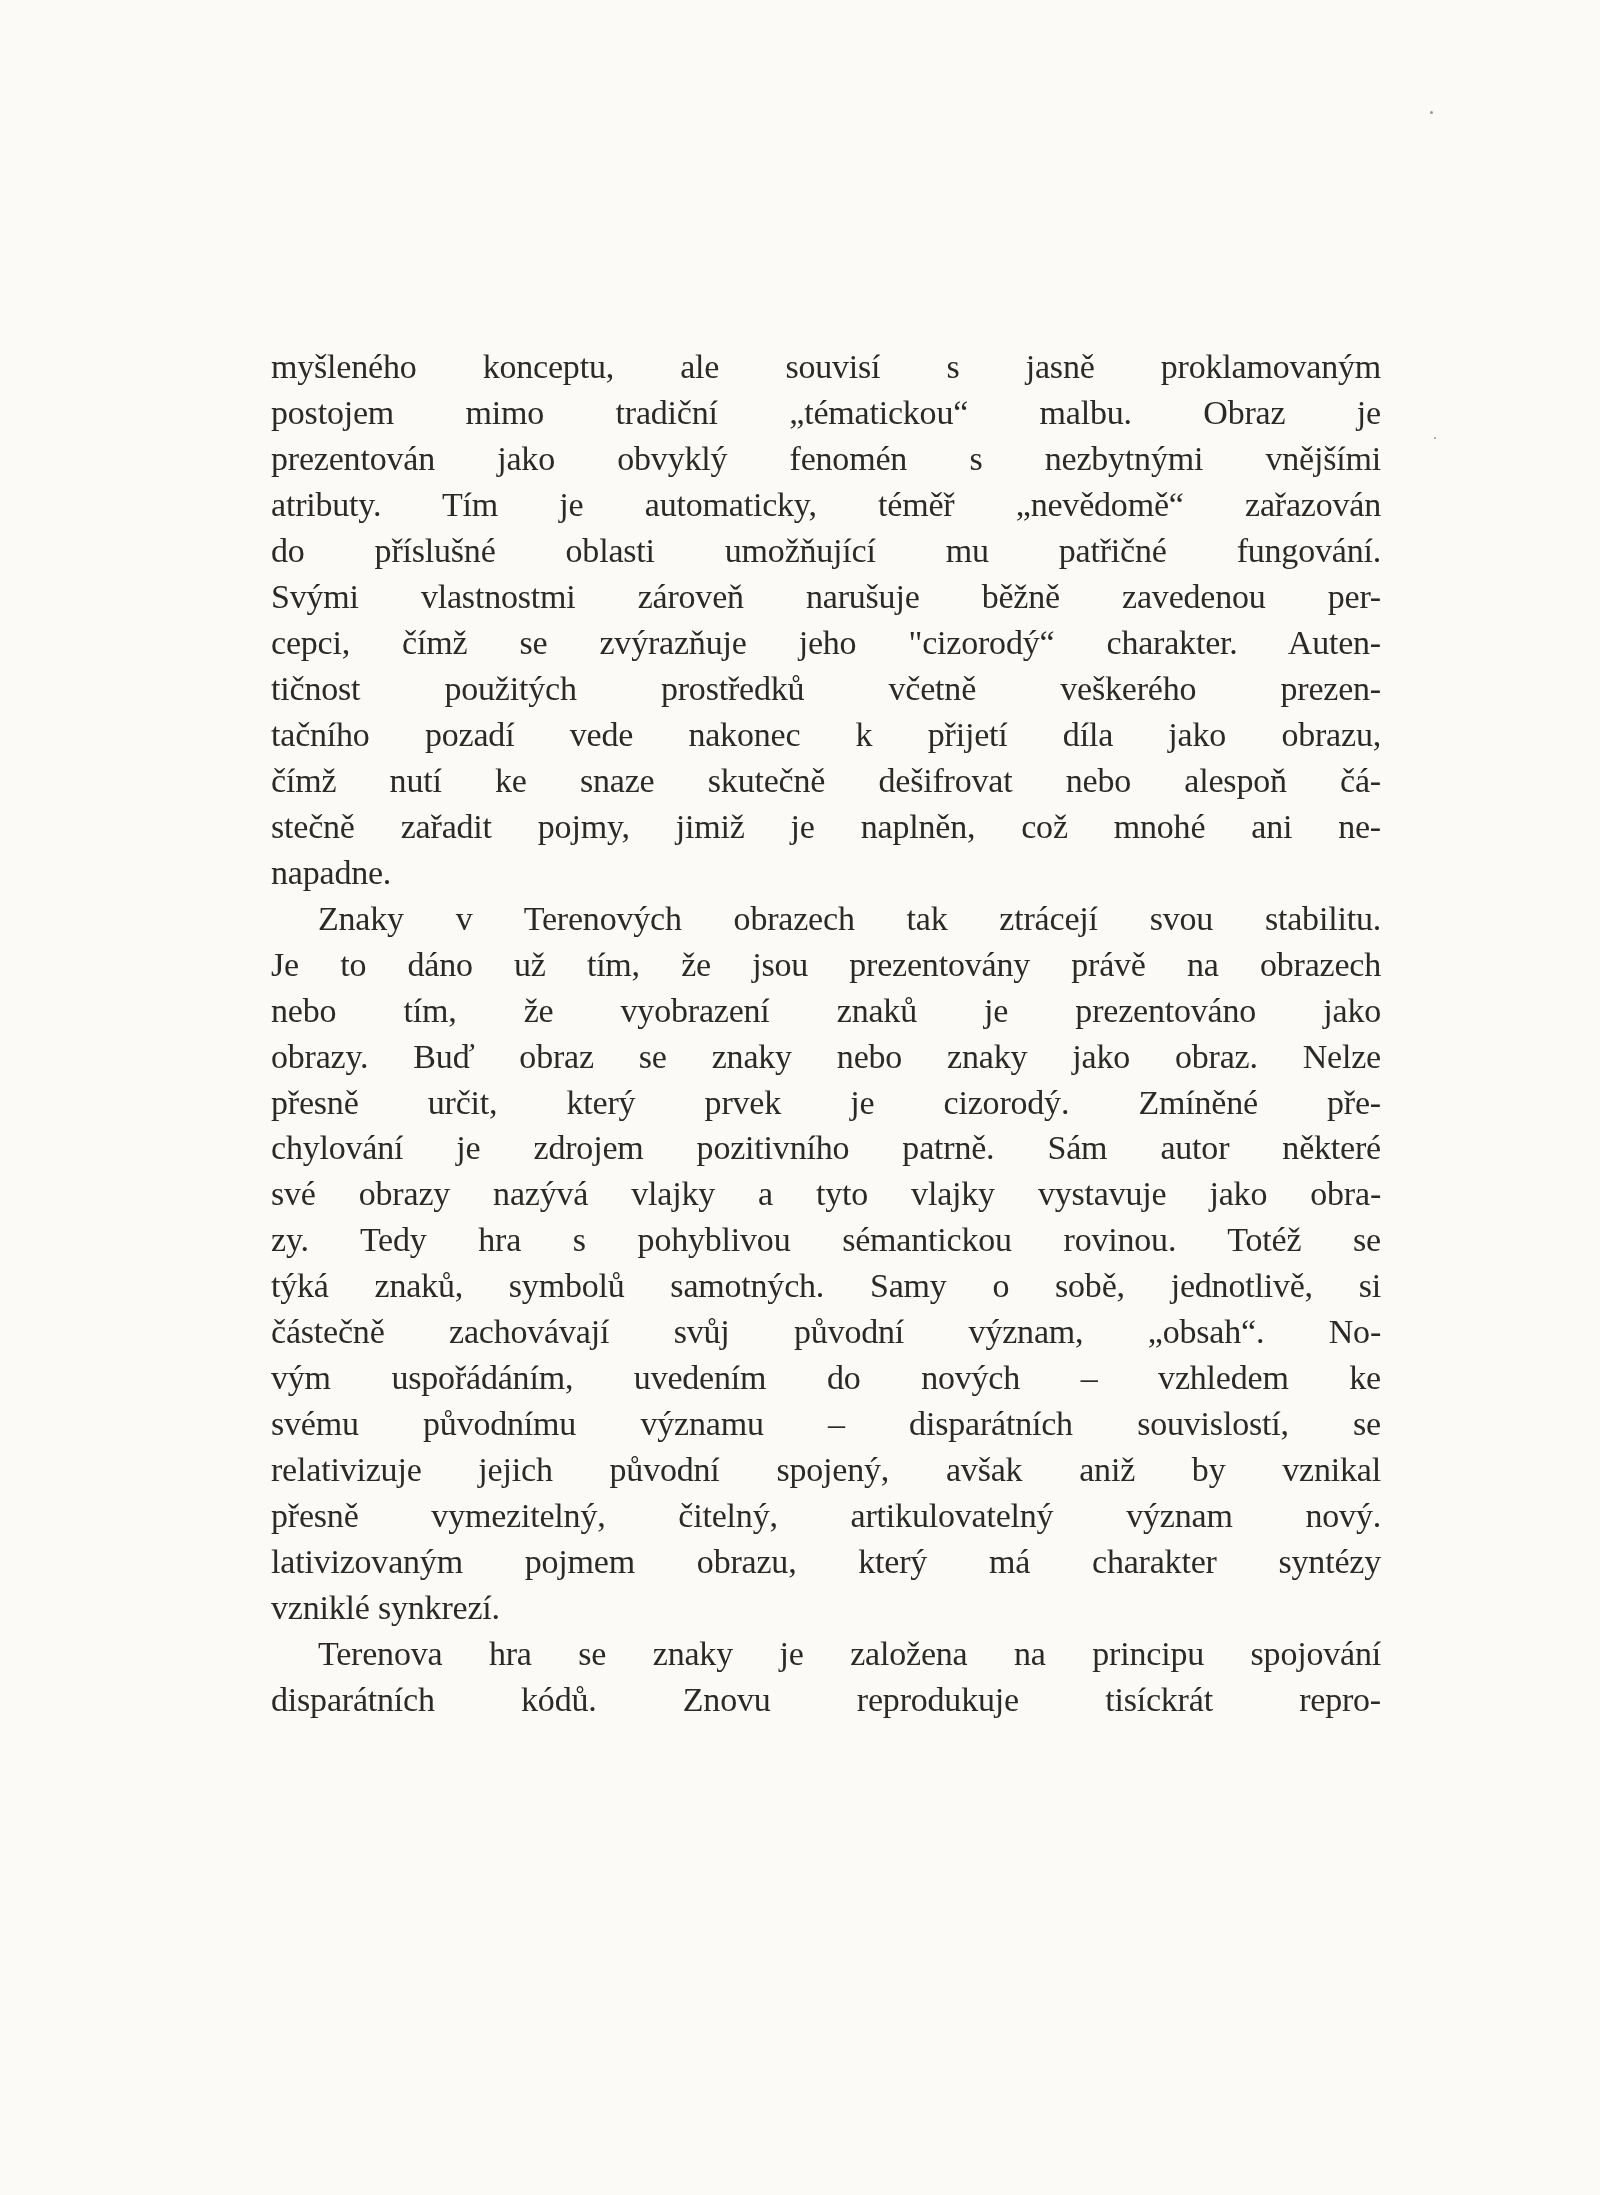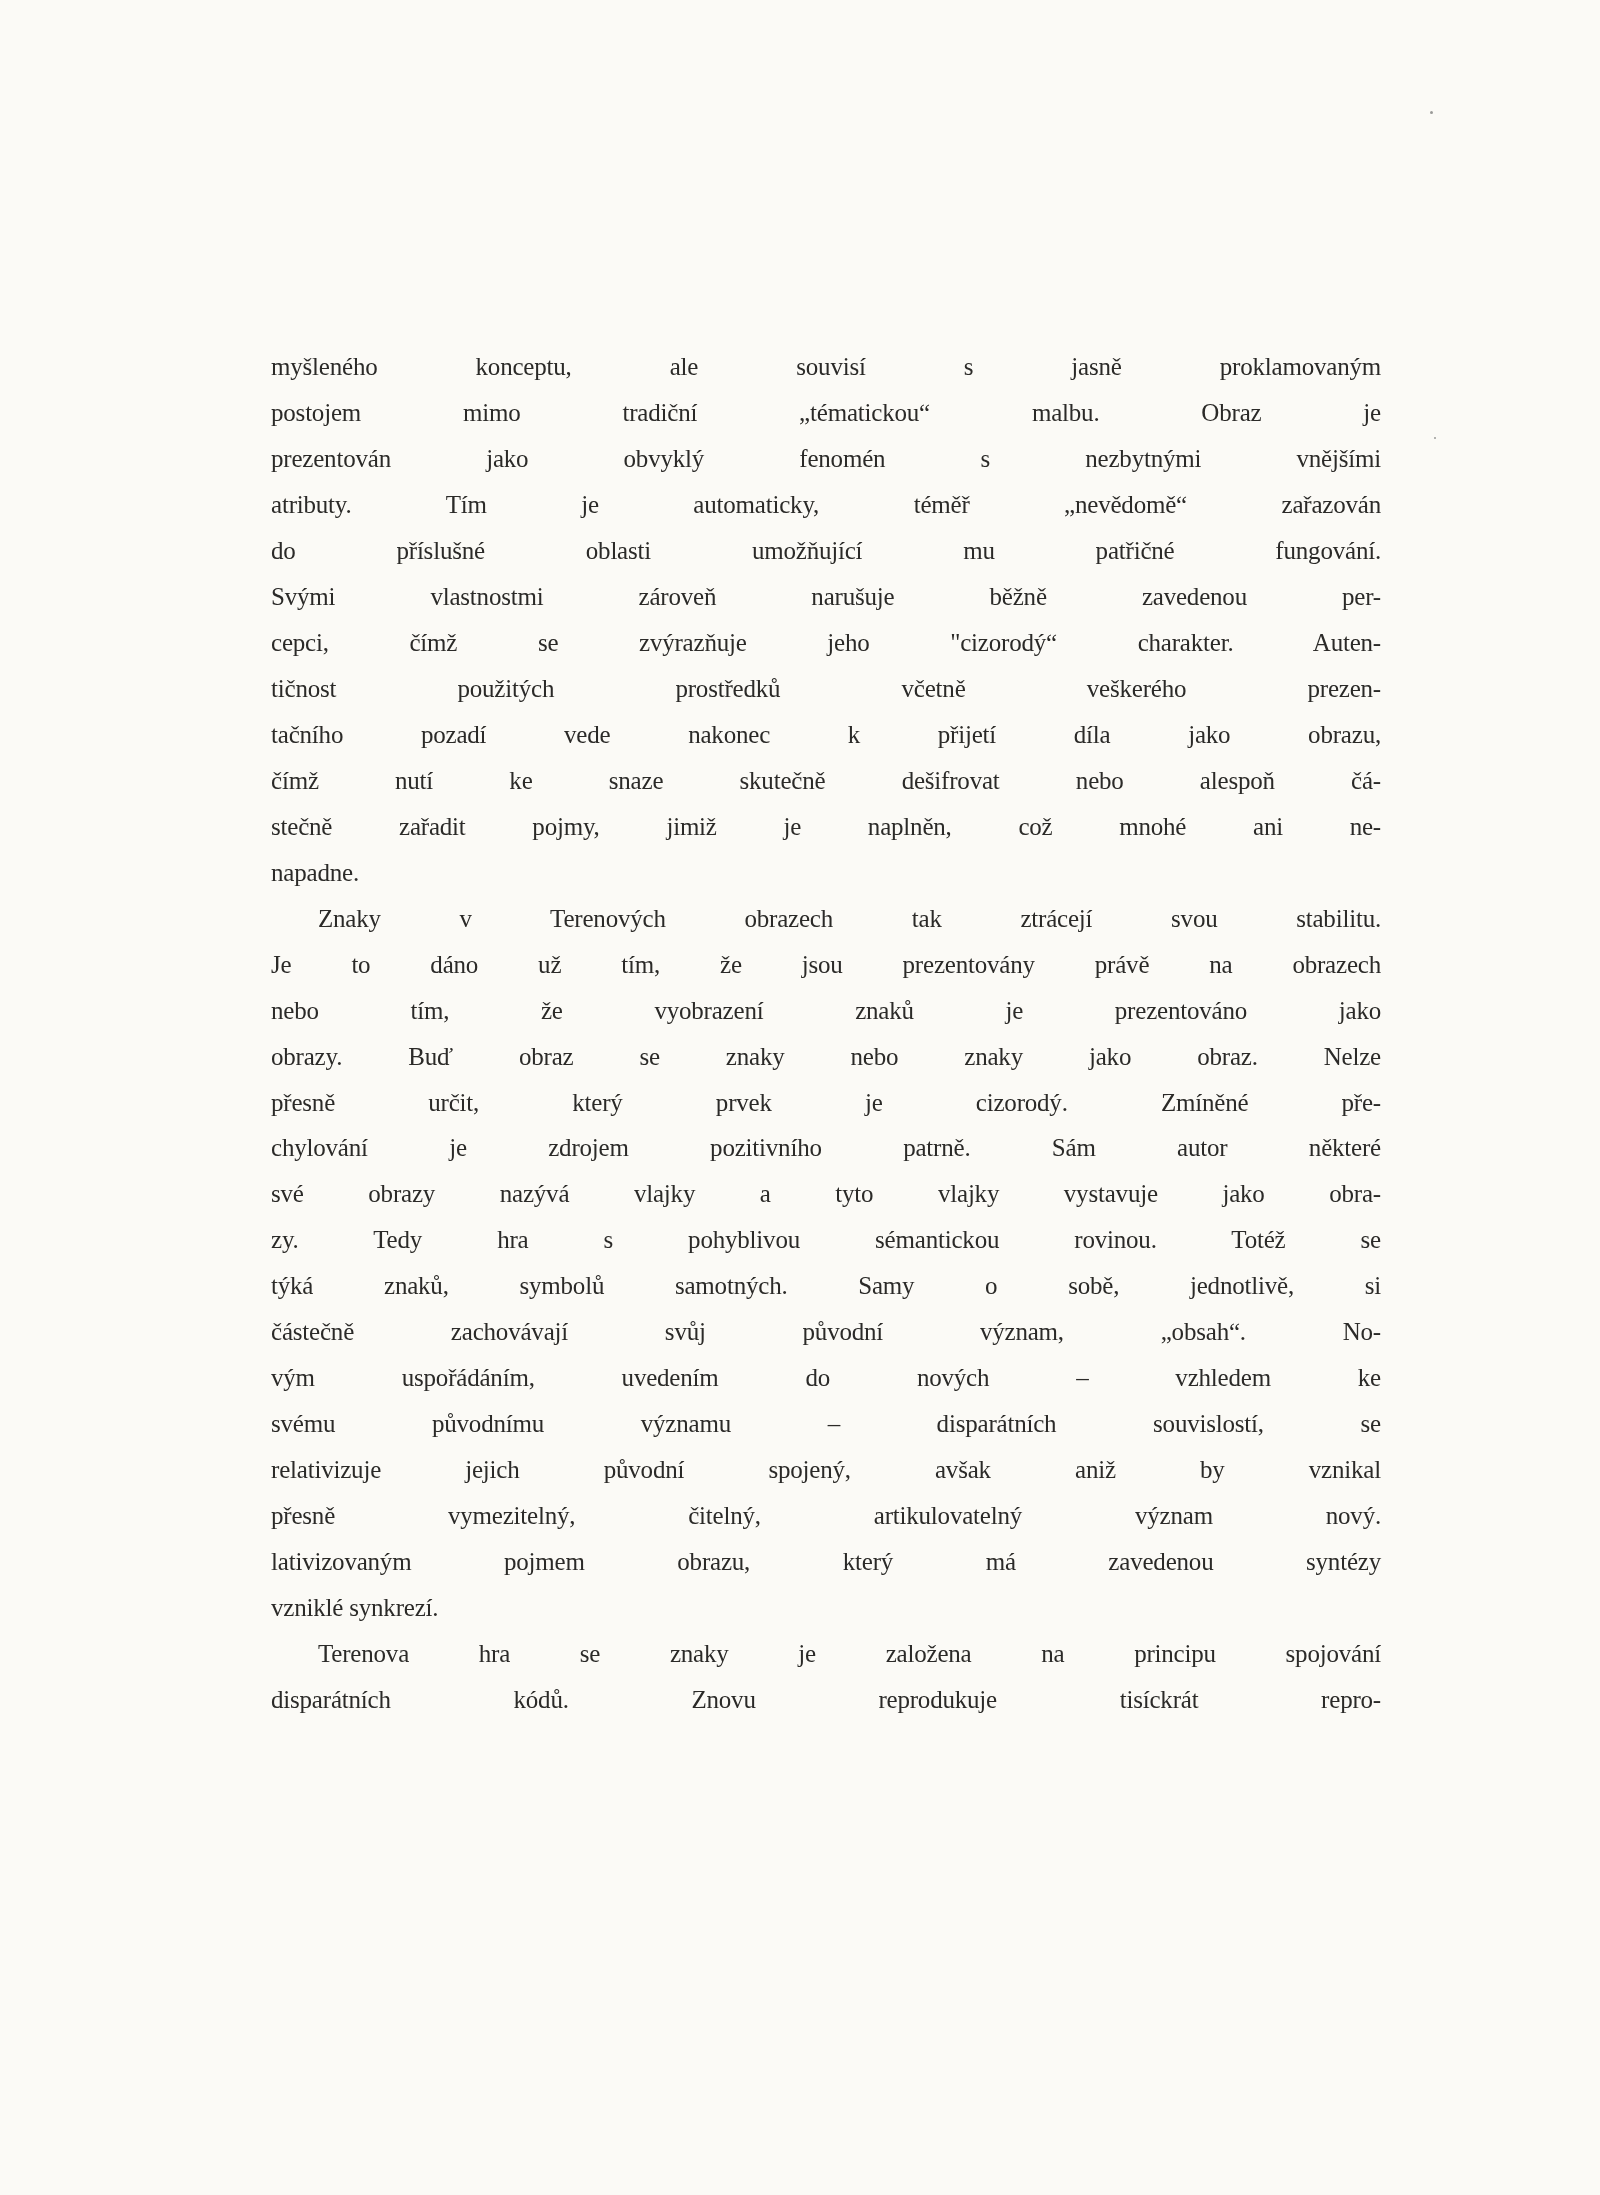--- a/index.html
+++ b/index.html
@@ -15,21 +15,21 @@
   .text-block {
     position: absolute;
     left: 271px;
     top: 344px;
     width: 1110px;
   }
   .line {
     display: block;
     height: 45.97px;
     line-height: 45.97px;
-    font-size: 25px;
+    font-size: 34px;
     white-space: nowrap;
     text-align: justify;
     text-align-last: justify;
     letter-spacing: -0.2px;
     word-spacing: 0px;
   }
   .line.last { text-align-last: left; text-align: center; }
   .line.indent { padding-left: 47px; box-sizing: border-box; }
   .speck {
     position: absolute; width: 3px; height: 3px; border-radius: 50%;
@@ -69,21 +69,21 @@
       <span class="line">přesně určit, který prvek je cizorodý. Zmíněné pře-</span>
       <span class="line">chylování je zdrojem pozitivního patrně. Sám autor některé</span>
       <span class="line">své obrazy nazývá vlajky a tyto vlajky vystavuje jako obra-</span>
       <span class="line">zy. Tedy hra s pohyblivou sémantickou rovinou. Totéž se</span>
       <span class="line">týká znaků, symbolů samotných. Samy o sobě, jednotlivě, si</span>
       <span class="line">částečně zachovávají svůj původní význam, „obsah“. No-</span>
       <span class="line">vým uspořádáním, uvedením do nových – vzhledem ke</span>
       <span class="line">svému původnímu významu – disparátních souvislostí, se</span>
       <span class="line">relativizuje jejich původní spojený, avšak aniž by vznikal</span>
       <span class="line">přesně vymezitelný, čitelný, artikulovatelný význam nový.</span>
-      <span class="line">lativizovaným pojmem obrazu, který má zavedenou syntézy</span>
+      <span class="line">lativizovaným pojmem obrazu, který má charakter syntézy</span>
       <span class="line last">vzniklé synkrezí.</span>
     </div>
 
     <div class="paragraph">
       <span class="line indent">Terenova hra se znaky je založena na principu spojování</span>
       <span class="line">disparátních kódů. Znovu reprodukuje tisíckrát repro-</span>
     </div>
 
   </div>
 </div>

